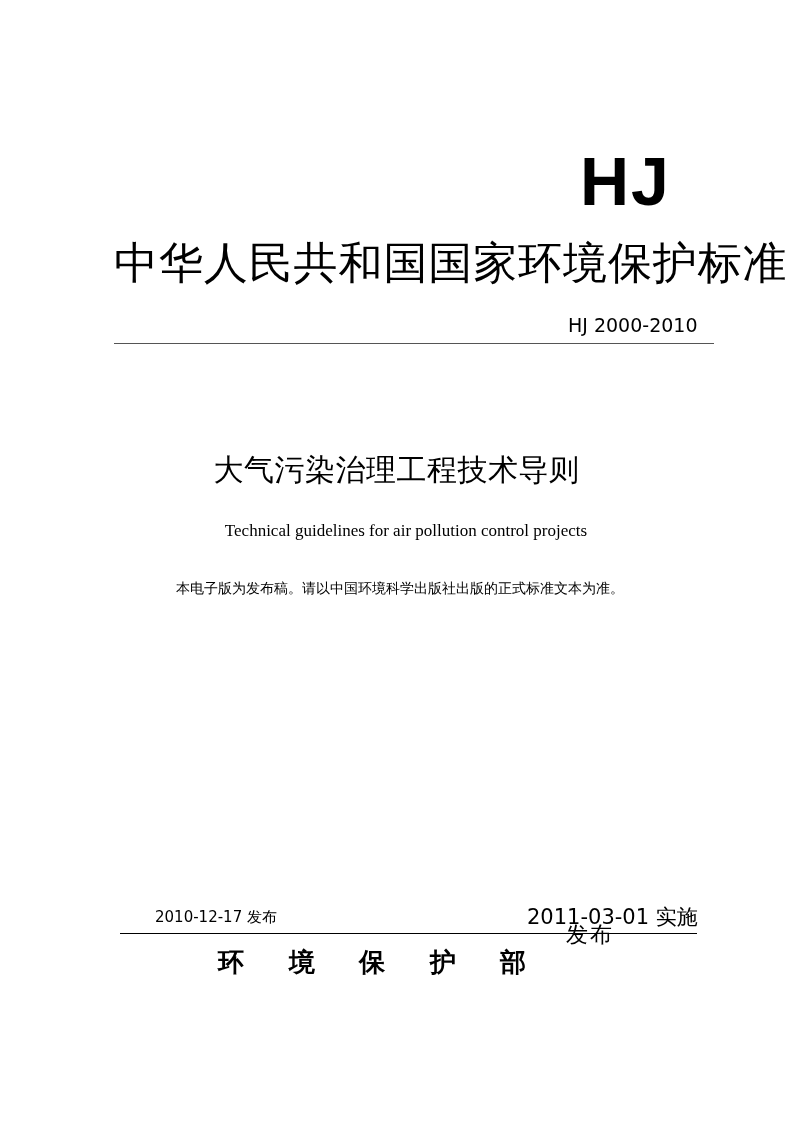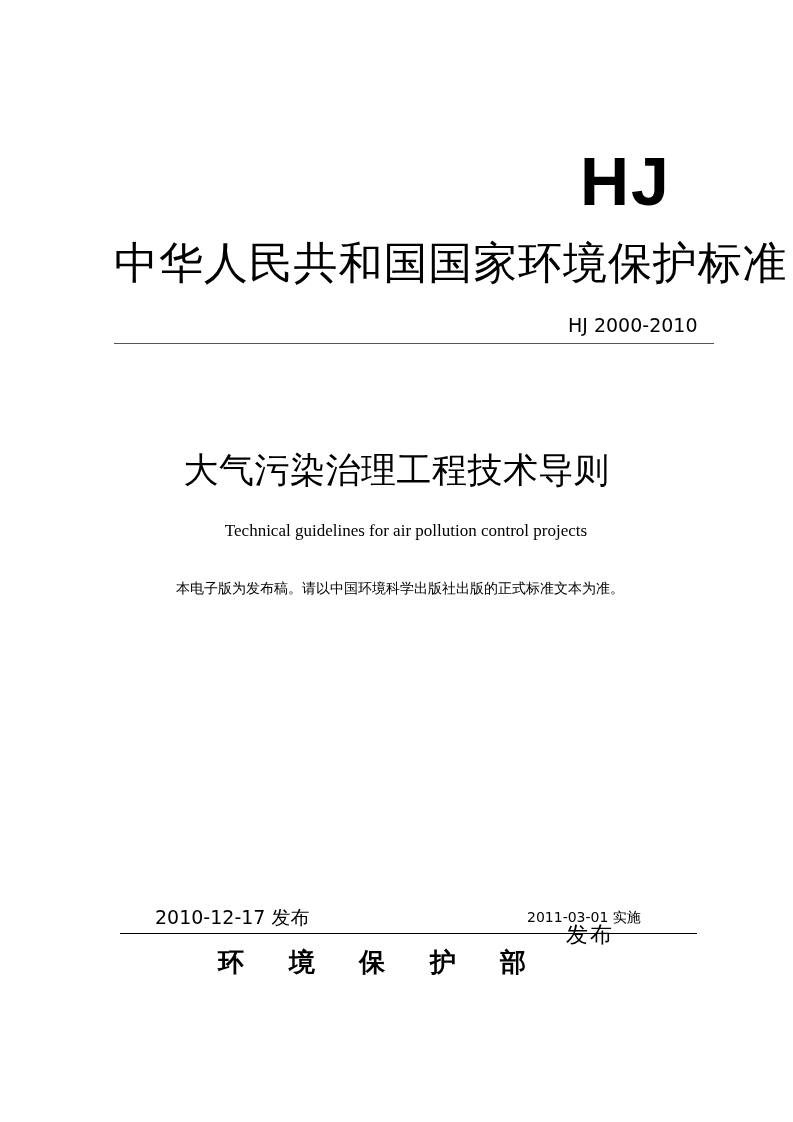--- a/index.html
+++ b/index.html
@@ -7,27 +7,27 @@
          font-family: "DejaVu Sans", sans-serif; color: #000; }
   .abs { position: absolute; white-space: nowrap; }
   .hj-logo { left: 580px; top: 136px; font-family: "Liberation Sans", sans-serif;
              font-weight: bold; font-size: 68px; line-height: 90px; letter-spacing: 2px; }
   .std-title { left: 114px; top: 238px; font-family: "DejaVu Sans", sans-serif;
                font-size: 44px; line-height: 50px; letter-spacing: 0.9px; }
   .std-number { left: 568px; top: 314px; font-family: "DejaVu Sans", sans-serif;
                 font-size: 19px; line-height: 22px; }
   .rule-top { left: 114px; top: 343px; width: 600px; height: 0; border-top: 1.5px solid #555; }
   .doc-title { left: 0; width: 793px; top: 448px; text-align: center;
-               font-family: "DejaVu Sans", sans-serif; font-size: 35px; line-height: 44px; letter-spacing: 0.5px; }
+               font-family: "DejaVu Sans", sans-serif; font-size: 30px; line-height: 44px; letter-spacing: 0.5px; }
   .doc-title-en { left: 0; width: 812px; top: 519px; text-align: center;
                   font-family: "Liberation Serif", serif; font-size: 17px; line-height: 24px; }
   .notice { left: 0; width: 800px; top: 577px; text-align: center;
             font-family: "DejaVu Sans", sans-serif; font-size: 14px; line-height: 22px; }
-  .pub-date { left: 155px; top: 906px; font-family: "DejaVu Sans", sans-serif; font-size: 19px; line-height: 22px; }
-  .impl-date { left: 527px; top: 906px; font-family: "DejaVu Sans", sans-serif; font-size: 14px; line-height: 22px; }
+  .pub-date { left: 155px; top: 906px; font-family: "DejaVu Sans", sans-serif; font-size: 15px; line-height: 22px; }
+  .impl-date { left: 527px; top: 906px; font-family: "DejaVu Sans", sans-serif; font-size: 21px; line-height: 22px; }
   .rule-bottom { left: 120px; top: 933px; width: 577px; height: 0; border-top: 1.2px solid #000; }
   .ministry { top: 945px; font-family: "DejaVu Sans", sans-serif; font-weight: bold;
               font-size: 26px; line-height: 34px; }
   .ministry-suffix { left: 566px; top: 922px; font-family: "DejaVu Sans", sans-serif;
                      font-size: 22px; line-height: 26px; letter-spacing: 2px; }
 </style>
 </head>
 <body>
 
 <div class="abs hj-logo">HJ</div>

